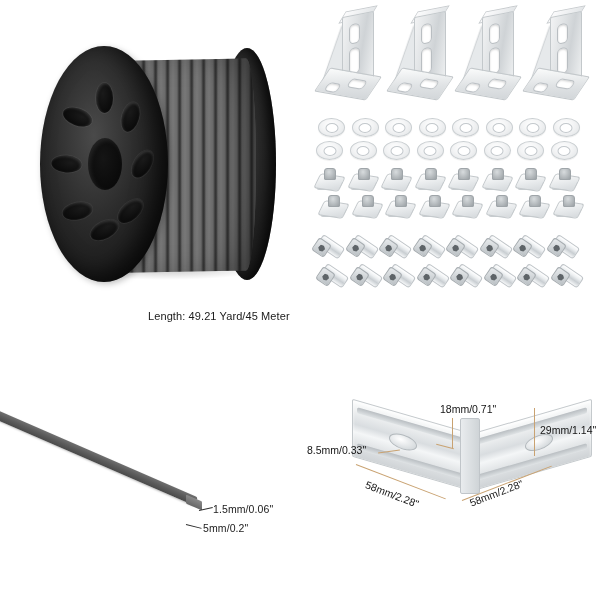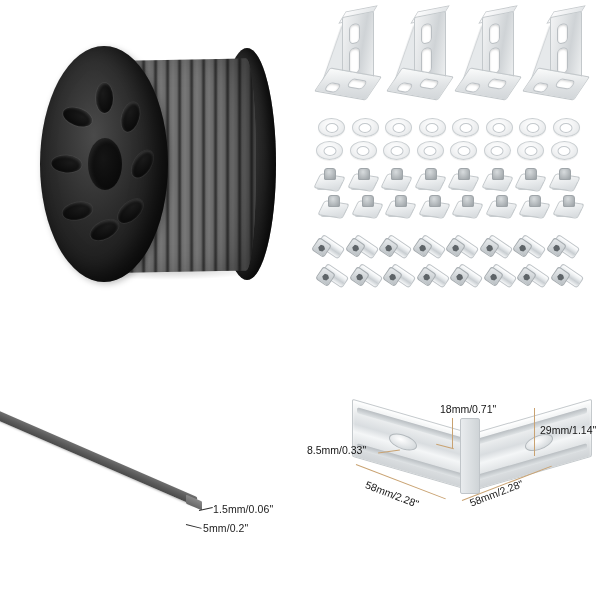--- a/index.html
+++ b/index.html
@@ -146,20 +146,21 @@
         <div class="hole" style="left: 82.3701px; top: 56.331px; transform: rotate(15.75deg);"></div>
         <div class="hole" style="left: 93.5px; top: 103px; transform: rotate(31.5deg);"></div>
         <div class="hole" style="left: 82.3701px; top: 149.669px; transform: rotate(47.25deg);"></div>
         <div class="hole" style="left: 55.5px; top: 169px; transform: rotate(63deg);"></div>
         <div class="hole" style="left: 28.6299px; top: 149.669px; transform: rotate(78.75deg);"></div>
         <div class="hole" style="left: 17.5px; top: 103px; transform: rotate(94.5deg);"></div>
         <div class="hole" style="left: 28.6299px; top: 56.331px; transform: rotate(110.25deg);"></div>
       </div>
   </div>
 
+  <div class="lbl" style="left:148px;top:310px;font-size:11px;">Length: 49.21 Yard/45 Meter</div>
 
   <div id="brackets">
       <div class="brk" style="left: 322px; top: 14px;">
         <div class="gusset"></div>
         <div class="vtop"></div>
         <div class="vface">
           <div class="slotv" style="top:8px;height:18px;"></div>
           <div class="slotv" style="top:32px;height:24px;"></div>
         </div>
         <div class="base">

